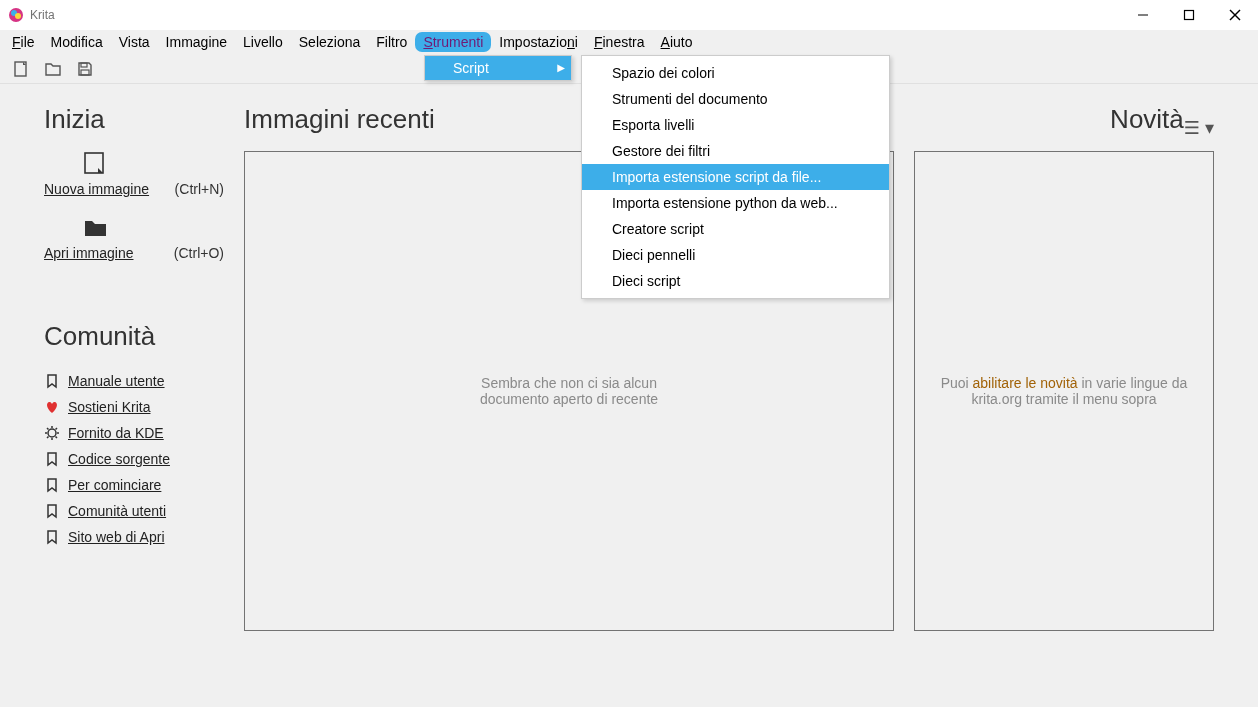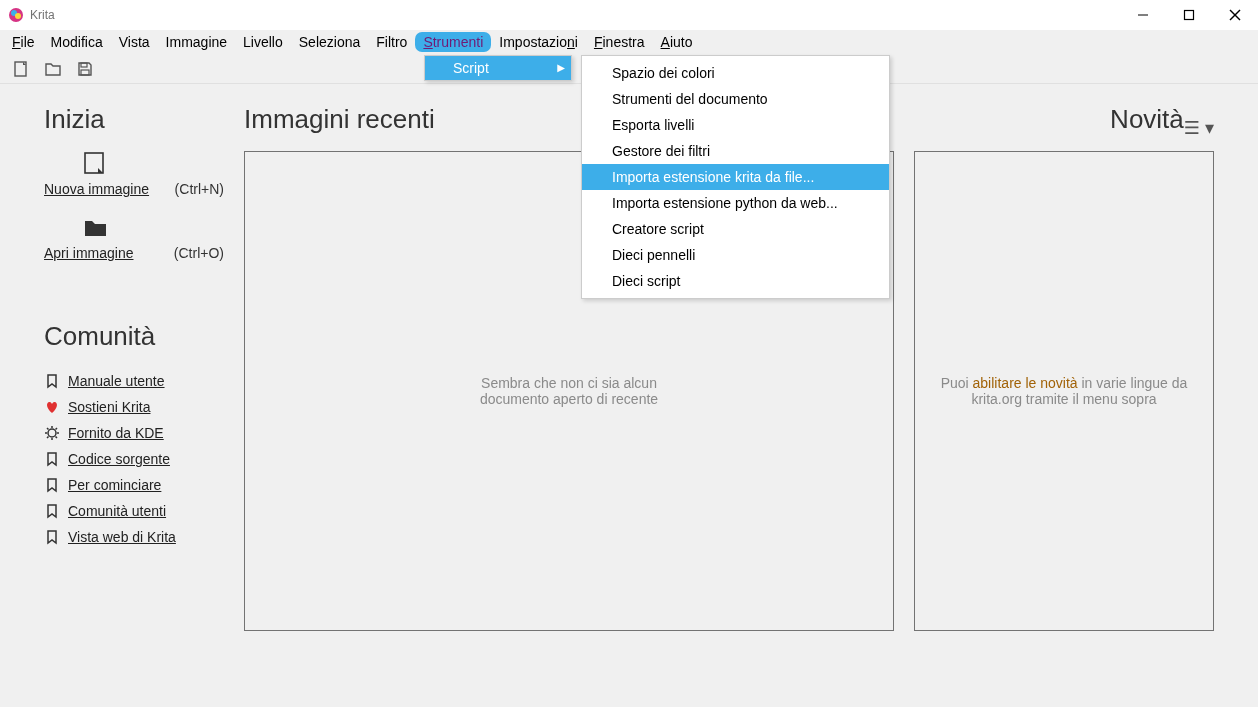--- a/index.html
+++ b/index.html
@@ -119,21 +119,21 @@
     <span>Script</span>
     <span class="arrow">▶</span>
   </div>
 </div>
 
 <div class="submenu2">
   <div class="submenu2-item">Spazio dei colori</div>
   <div class="submenu2-item">Strumenti del documento</div>
   <div class="submenu2-item">Esporta livelli</div>
   <div class="submenu2-item">Gestore dei filtri</div>
-  <div class="submenu2-item active">Importa estensione krita da file...</div>
+  <div class="submenu2-item active">Importa estensione script da file...</div>
   <div class="submenu2-item">Importa estensione python da web...</div>
   <div class="submenu2-item">Creatore script</div>
   <div class="submenu2-item">Dieci pennelli</div>
   <div class="submenu2-item">Dieci script</div>
 </div>
 
 <div class="content">
 
   <div class="col-left">
     <h2>Inizia</h2>
@@ -195,21 +195,21 @@
       <li>
           <svg class="ci" viewBox="0 0 16 16">
             <path d="M4 2 L12 2 L12 14 L8 11 L4 14 Z" fill="none" stroke="#333" stroke-width="1.5"></path>
           </svg>
           <span>Comunità utenti</span>
         </li>
       <li>
           <svg class="ci" viewBox="0 0 16 16">
             <path d="M4 2 L12 2 L12 14 L8 11 L4 14 Z" fill="none" stroke="#333" stroke-width="1.5"></path>
           </svg>
-          <span>Vista web di Krita</span>
+          <span>Sito web di Apri</span>
         </li>
     </ul>
   </div>
 
   <div class="col-mid">
     <h2>Immagini recenti</h2>
     <div class="panel">
       <div class="empty">
         <span>Sembra che non ci sia alcun</span><br>
         <span>documento aperto di recente</span>

